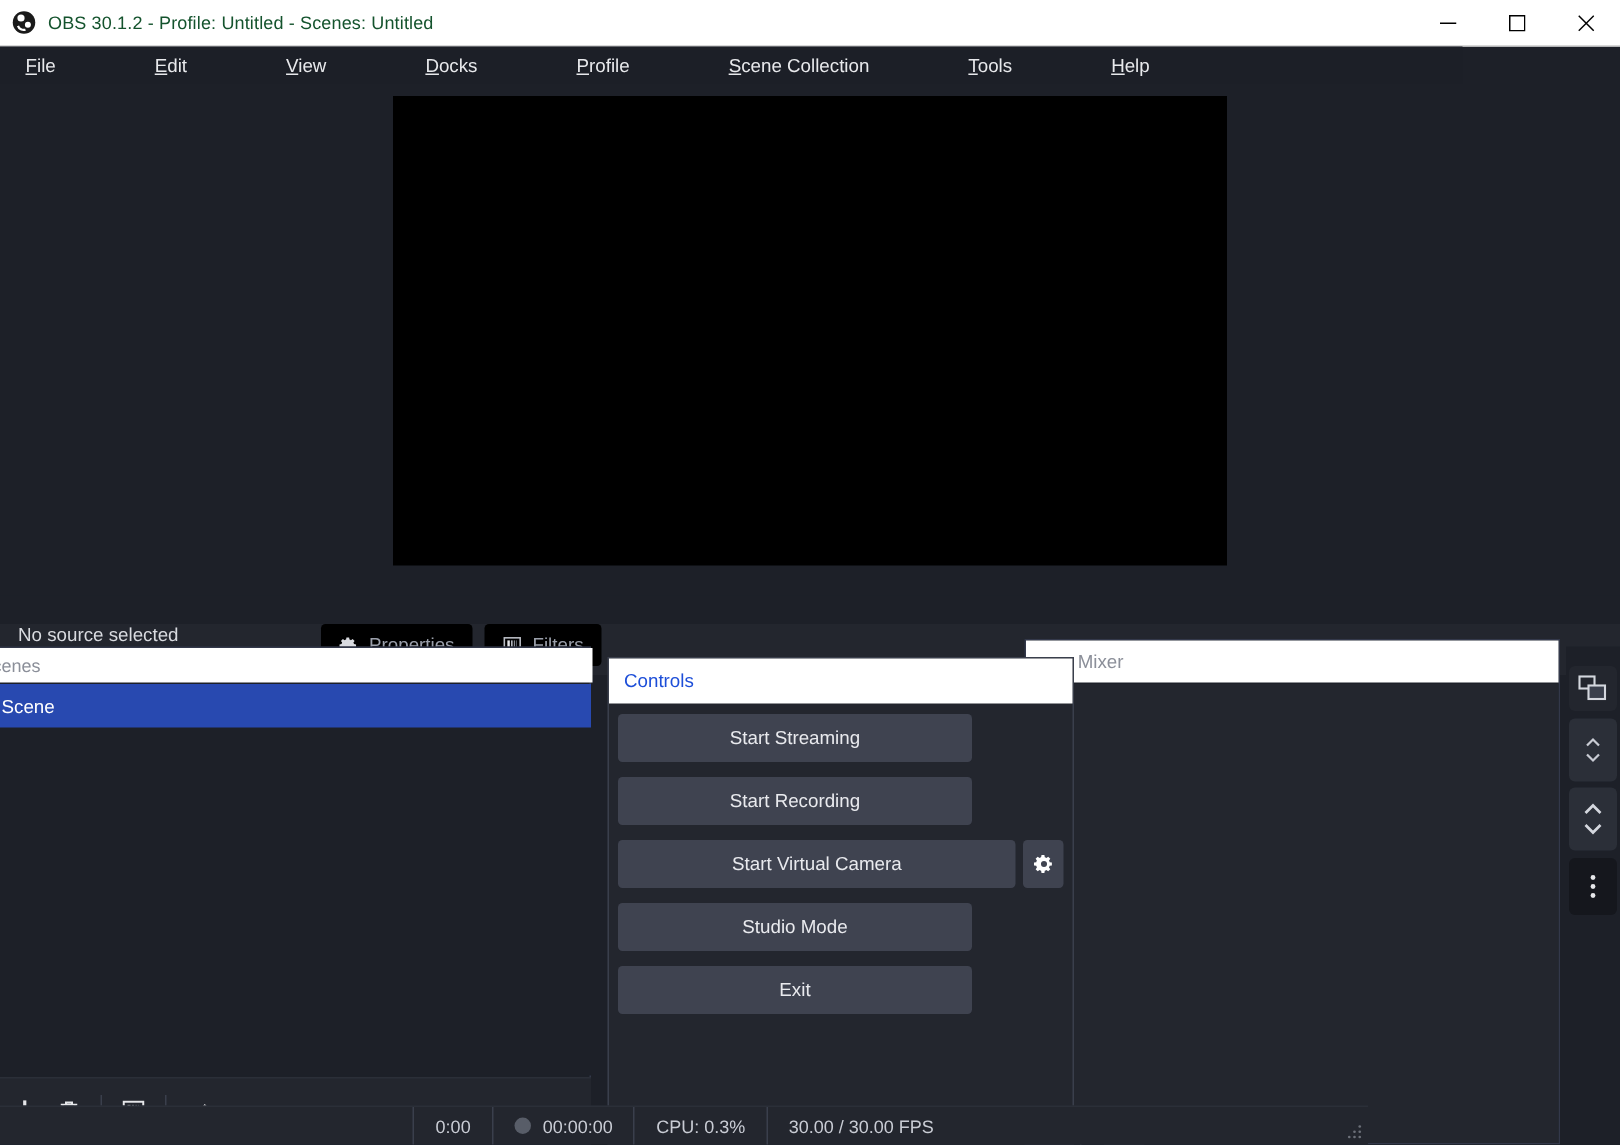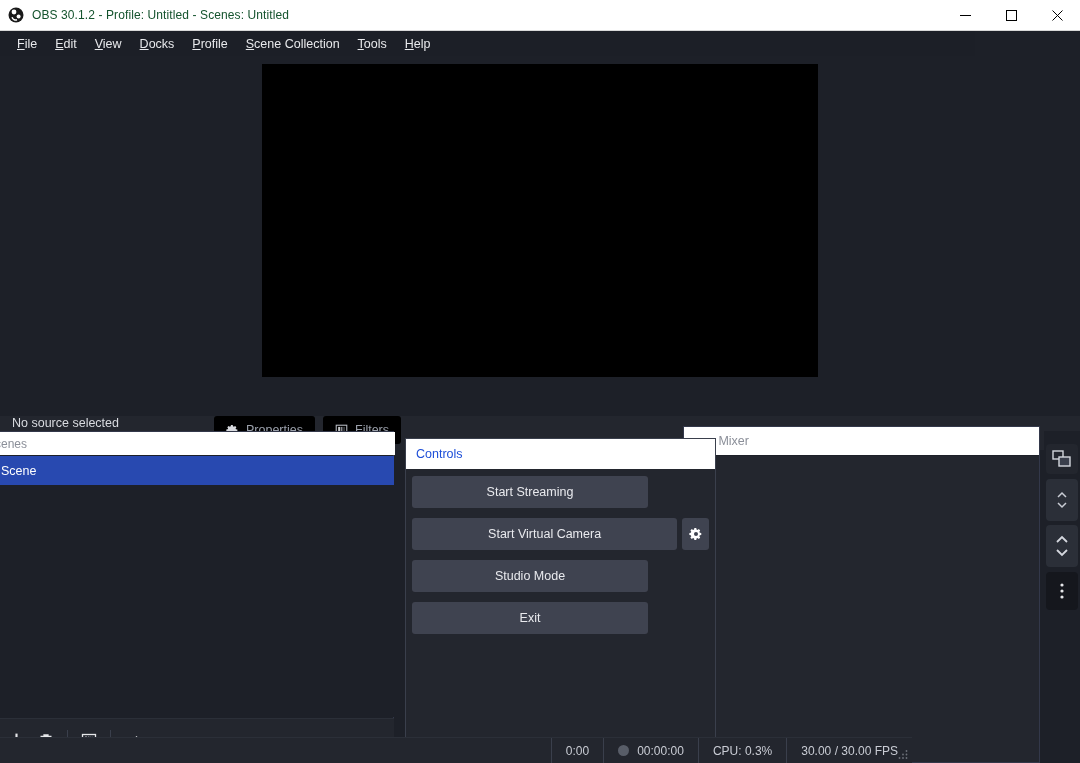--- a/index.html
+++ b/index.html
@@ -22,21 +22,21 @@
   .wbtn {
     width: 46px; height: 31px; display: flex; align-items: center; justify-content: center;
     flex: none;
   }
   .wbtn svg { display: block; }
   #winctl { position: absolute; right: 0; top: 0; height: 31px; display: flex; }
 
   
   #menubar {
     position: absolute; left: 0; top: 31px; width: 975px; height: 25px;
-    background: #1c1f27; display: flex; align-items: center; padding-left: 8px;
+    background: #1c1f27; display: flex; align-items: center; padding-left: 8px; gap: 48px;
   }
   .menu-item {
     font-size: 12.5px; color: #e8e9ec; padding: 3px 9px; white-space: nowrap;
   }
   .menu-item u { text-decoration: underline; text-underline-offset: 1px; }
 
   
   #preview-area {
     position: absolute; left: 0; top: 56px; width: 1080px; height: 341px;
     background: #1d2028;
@@ -143,21 +143,21 @@
   }
   #rs-windows { top: 13px; height: 30px; background: #23262e; }
   #rs-spin1 { top: 48px; height: 42px; }
   #rs-spin2 { top: 94px; height: 42px; }
   #rs-menu { top: 141px; height: 38px; background: #15171d; }
   #rs-sep { position: absolute; left: 10px; top: 52px; width: 1px; height: 34px; background: #3a3f4c; }
 
   
   #statusbar {
     position: absolute; left: 0; bottom: 0; width: 912px; height: 26px;
-    background: #23262e; display: flex; align-items: center; justify-content: flex-end;
+    background: #23262e; display: flex; align-items: center; justify-content: center;
     border-top: 1px solid #2b2f38;
   }
   .status-cell {
     font-size: 12px; color: #c9ccd4; padding: 0 14px; height: 26px;
     display: flex; align-items: center; border-left: 1px solid #3a3f4c;
     white-space: nowrap;
   }
   .rec-dot { width: 11px; height: 11px; border-radius: 50%; background: #585d68; margin-right: 8px; }
   #grip { position: absolute; right: 3px; bottom: 3px; width: 12px; height: 12px; }
 </style>
@@ -292,20 +292,21 @@
       </button>
     </div>
   </div>
 
   <div id="controls-dock">
     <div id="controls-title">
       <span>Controls</span>
     </div>
     <div id="controls-body">
       <button class="ctrl-btn">Start Streaming</button>
+      <button class="ctrl-btn">Start Recording</button>
       <div class="ctrl-row">
         <button class="ctrl-btn">Start Virtual Camera</button>
         <button id="vcam-settings">
           <svg width="14" height="14" viewBox="0 0 16 16">
             <path fill="#ffffff" d="M14 9.1v-2.2l-1.7-.3a4.6 4.6 0 0 0-.5-1.2l1-1.4-1.6-1.6-1.4 1a4.6 4.6 0 0 0-1.2-.5L8.3 1.2H6.1l-.3 1.7a4.6 4.6 0 0 0-1.2.5l-1.4-1-1.6 1.6 1 1.4a4.6 4.6 0 0 0-.5 1.2l-1.7.3v2.2l1.7.3c.1.4.3.8.5 1.2l-1 1.4 1.6 1.6 1.4-1c.4.2.8.4 1.2.5l.3 1.7h2.2l.3-1.7c.4-.1.8-.3 1.2-.5l1.4 1 1.6-1.6-1-1.4c.2-.4.4-.8.5-1.2L14 9.1zM8 10.3A2.3 2.3 0 1 1 8 5.7a2.3 2.3 0 0 1 0 4.6z"></path>
           </svg>
         </button>
       </div>
       <button class="ctrl-btn">Studio Mode</button>
       <button class="ctrl-btn">Exit</button>

